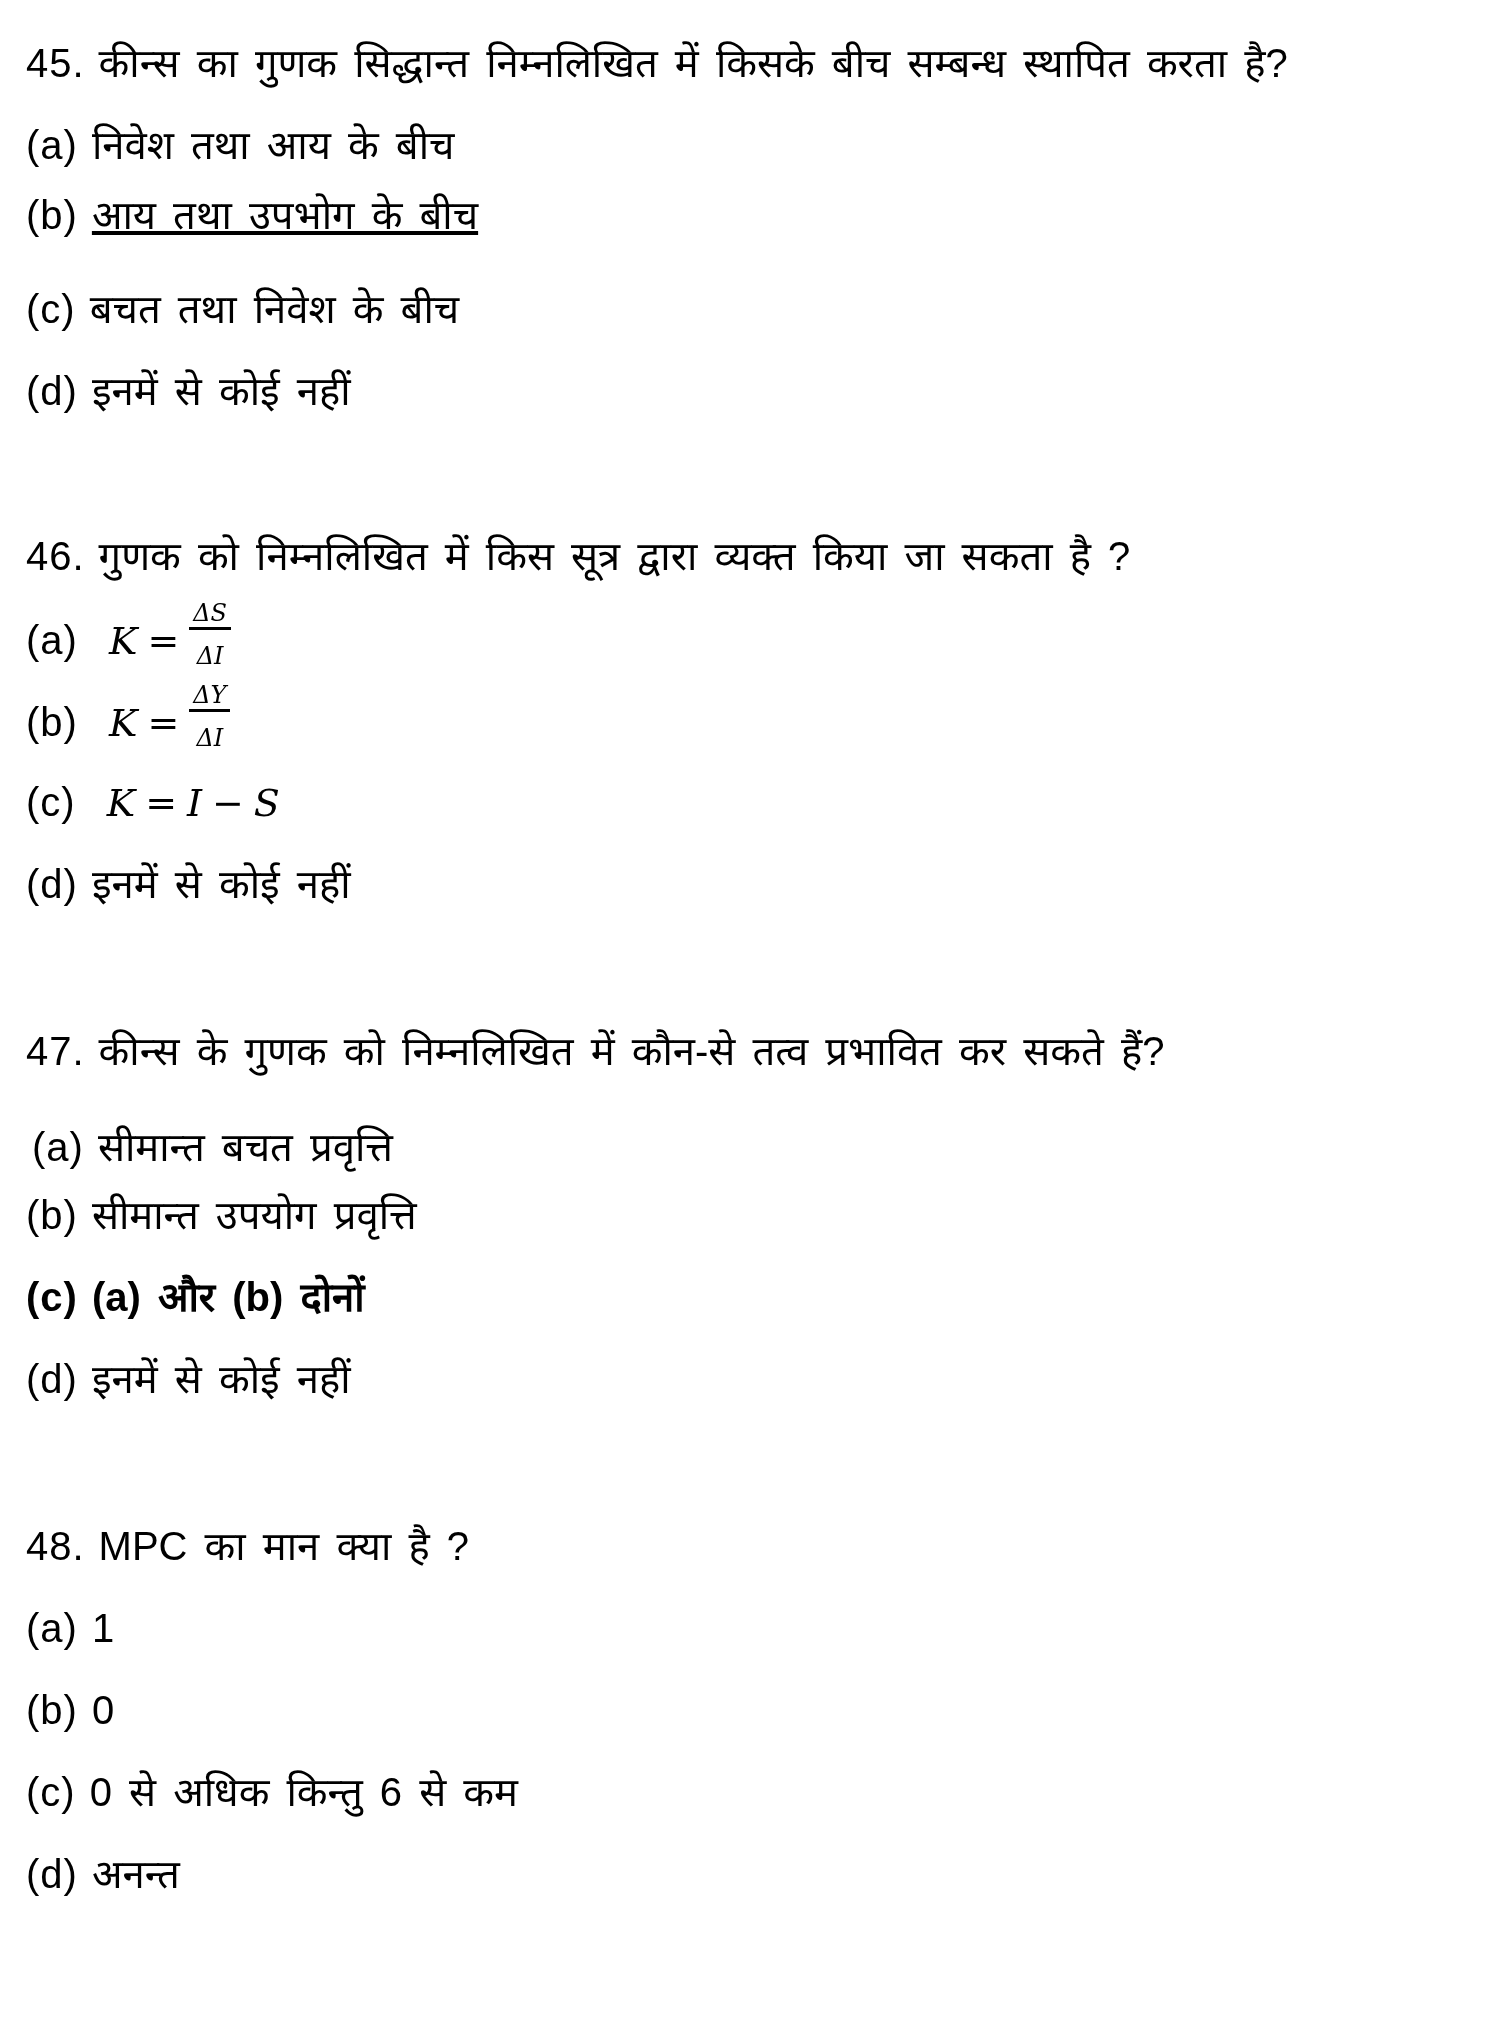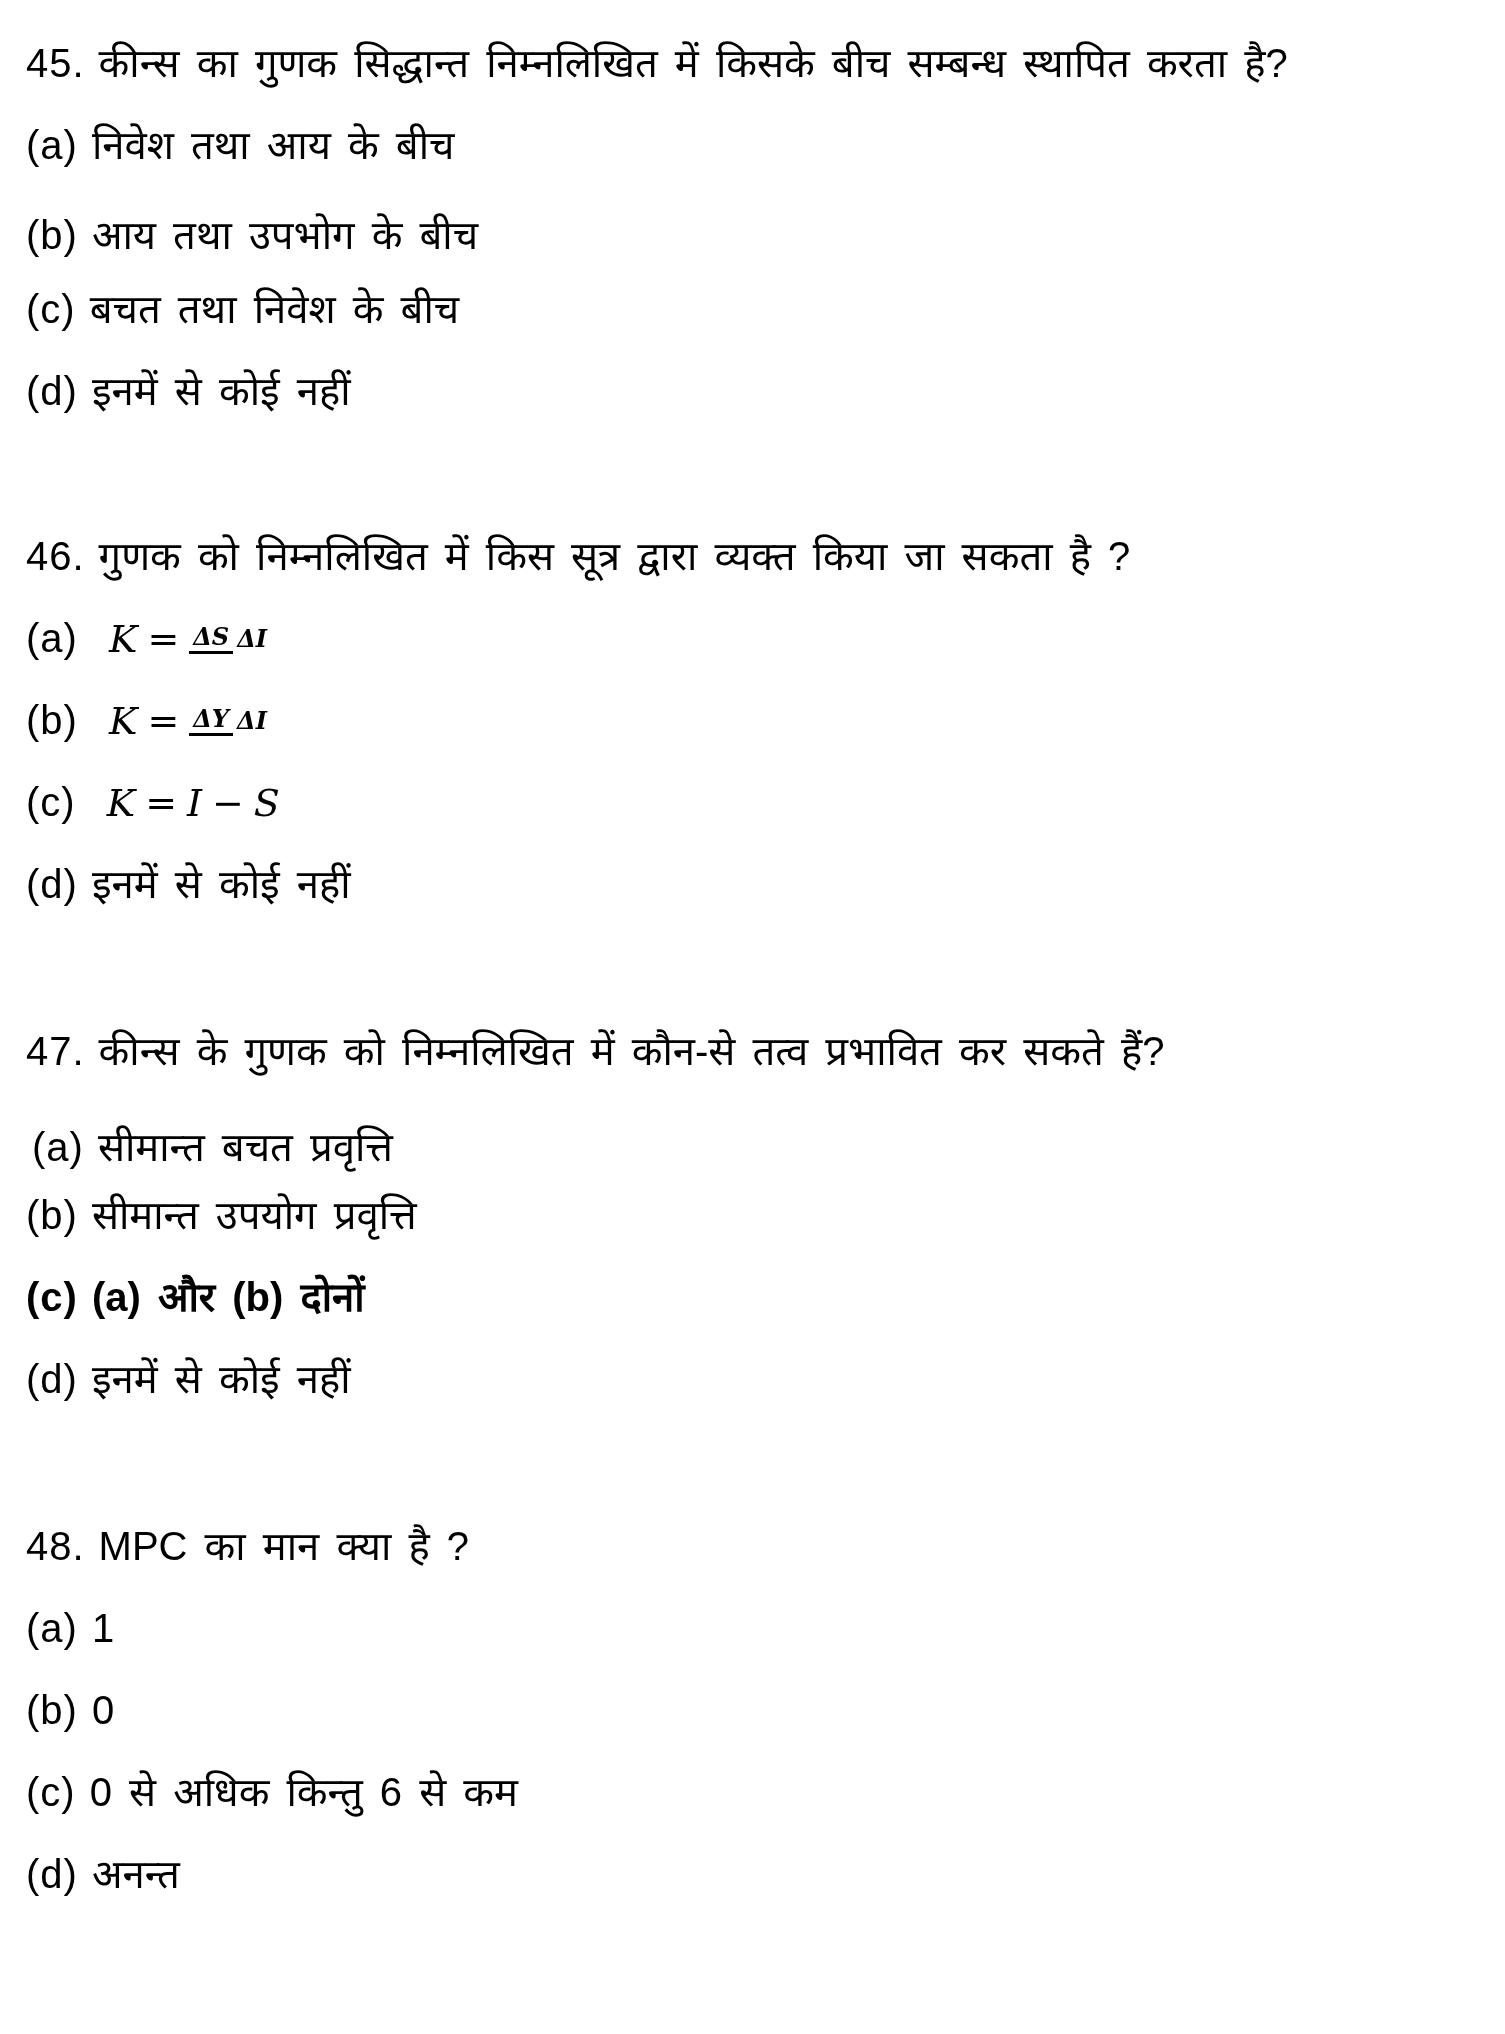--- a/index.html
+++ b/index.html
@@ -49,27 +49,27 @@
       font-family: "DejaVu Serif", "Liberation Serif", serif;
       font-style: italic;
       font-size: 38px;
     }
     .math .op {
       font-style: normal;
       margin: 0 10px;
     }
     .frac {
       display: inline-flex;
+      flex-direction: column;
       align-items: center;
       vertical-align: middle;
       font-size: 24px;
       line-height: 28px;
       position: relative;
       top: -4px;
-      font-weight: bold;
     }
     .frac .num {
       padding: 0 4px;
       border-bottom: 3px solid #000;
     }
     .frac .den {
       padding: 12px 4px;
     }
   </style>
 </head>
@@ -77,21 +77,21 @@
 
 <div class="page">
 
   <div class="question" style="top:28px;">
     <div class="line" style="top:0px;">
       <span class="label">45.</span><span class="sep"></span><span>कीन्स का गुणक सिद्धान्त निम्नलिखित में किसके बीच सम्बन्ध स्थापित करता है?</span>
     </div>
     <div class="line" style="top:82px;">
       <span class="label">(a)</span><span class="sep"></span><span>निवेश तथा आय के बीच</span>
     </div>
-    <div class="line" style="top:172px;">
+    <div class="line" style="top:152px;text-decoration:underline;">
       <span class="label">(b)</span><span class="sep"></span><span>आय तथा उपभोग के बीच</span>
     </div>
     <div class="line" style="top:246px;">
       <span class="label">(c)</span><span class="sep"></span><span>बचत तथा निवेश के बीच</span>
     </div>
     <div class="line" style="top:328px;">
       <span class="label">(d)</span><span class="sep"></span><span>इनमें से कोई नहीं</span>
     </div>
   </div>
 

